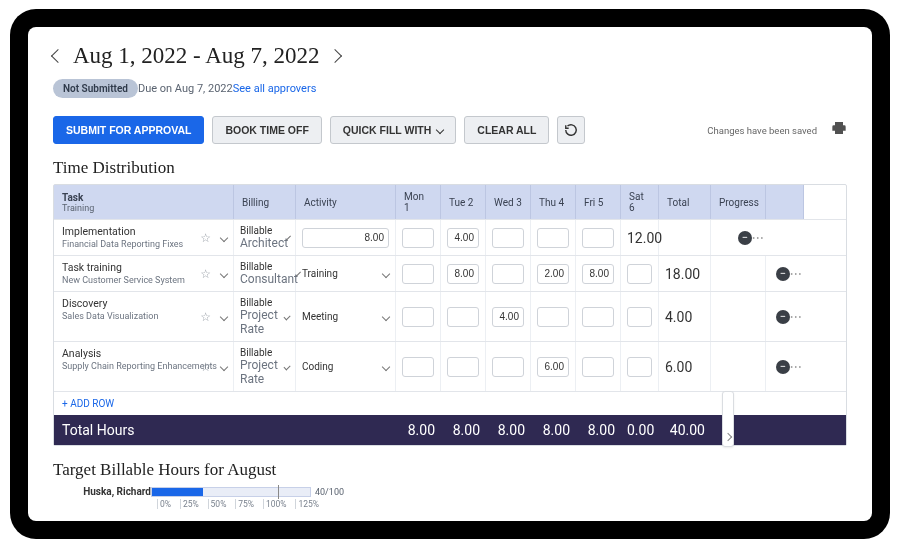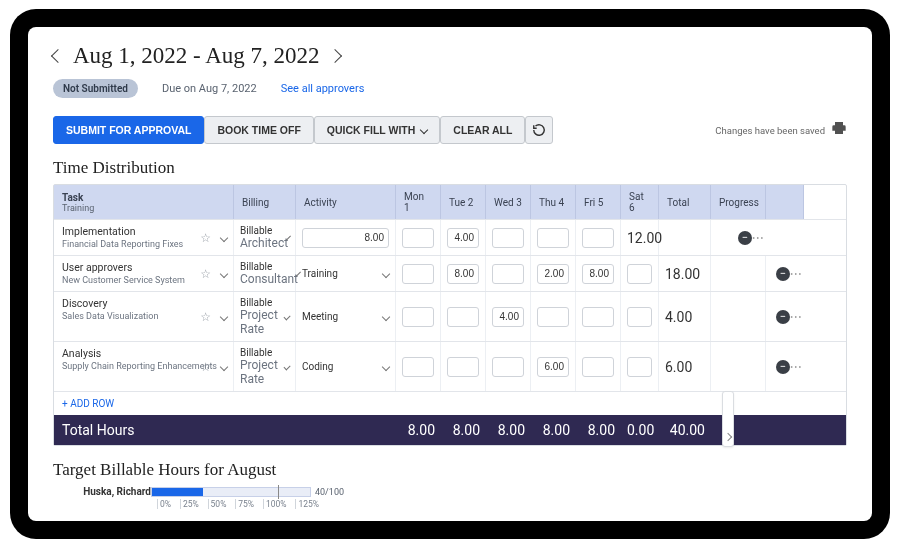--- a/index.html
+++ b/index.html
@@ -13,30 +13,30 @@
     padding: 12px 25px 10px 25px; overflow: hidden; position: relative;
   }
 
   
   .date-row { display: flex; align-items: center; gap: 10px; margin-top: 4px; }
   .chev { width: 10px; height: 10px; border-left: 1.5px solid #444; border-top: 1.5px solid #444; cursor: pointer; }
   .chev.left  { transform: rotate(-45deg); }
   .chev.right { transform: rotate(135deg); }
   .date-range { font-family: Georgia, "Times New Roman", serif; font-size: 23px; color: #222; font-weight: 400; }
 
-  .status-row { display: flex; align-items: center; gap: 24px; margin-top: 10px; font-size: 11px; }
+  .status-row { display: flex; align-items: center; gap: 0; margin-top: 10px; font-size: 11px; }
   .pill {
     background: #b9c4d6; color: #2f3a4a; font-weight: 600; font-size: 10px;
     padding: 4px 10px; border-radius: 10px;
   }
   .due { color: #5a6370; }
   .link-due, .link-addrow { color: #1a67e8; cursor: pointer; }
 
   
-  .toolbar { display: flex; align-items: center; gap: 0; margin-top: 18px; }
+  .toolbar { display: flex; align-items: center; gap: 8px; margin-top: 18px; }
   .btn {
     font-size: 10.5px; font-weight: 700; padding: 7px 12px; border-radius: 3px;
     border: 1px solid #c4c8cd; background: #edeff2; color: #333; cursor: pointer;
     display: inline-flex; align-items: center; gap: 4px;
   }
   .btn.primary { background: #1a67e8; border-color: #1a67e8; color: #fff; }
   .btn .car { width: 6px; height: 6px; border-right: 1.5px solid #333; border-bottom: 1.5px solid #333; transform: rotate(45deg); margin-left: 2px; }
   .icon-btn { width: 28px; height: 28px; border: 1px solid #c4c8cd; background: #edeff2; border-radius: 3px; display:flex; align-items:center; justify-content:center; cursor:pointer; }
   .toolbar-spacer { flex: 1; }
   .save-note { font-size: 9.5px; color: #666; margin-right: 6px; }
@@ -197,21 +197,21 @@
               <span class="tot">12.00</span>
             </div>
      <div class="cell"></div>
      <div class="cell noline">
         <span class="minus">−</span>
         <span class="kebab">⋮</span>
      </div>
           </div>
           <div class="row">
             <div class="cell taskc">
-       <span class="task-name">User approvers</span>
+       <span class="task-name">Task training</span>
        <span class="task-sub">New Customer Service System</span>
        <span class="star">☆</span>
        <span class="rowcar"></span>
      </div>
      <div class="cell">
        <div class="bill-wrap">
          <span class="bill-main">Billable</span>
          <span class="bill-sub">Consultant</span>
        </div>
        <span class="selcar"></span>

